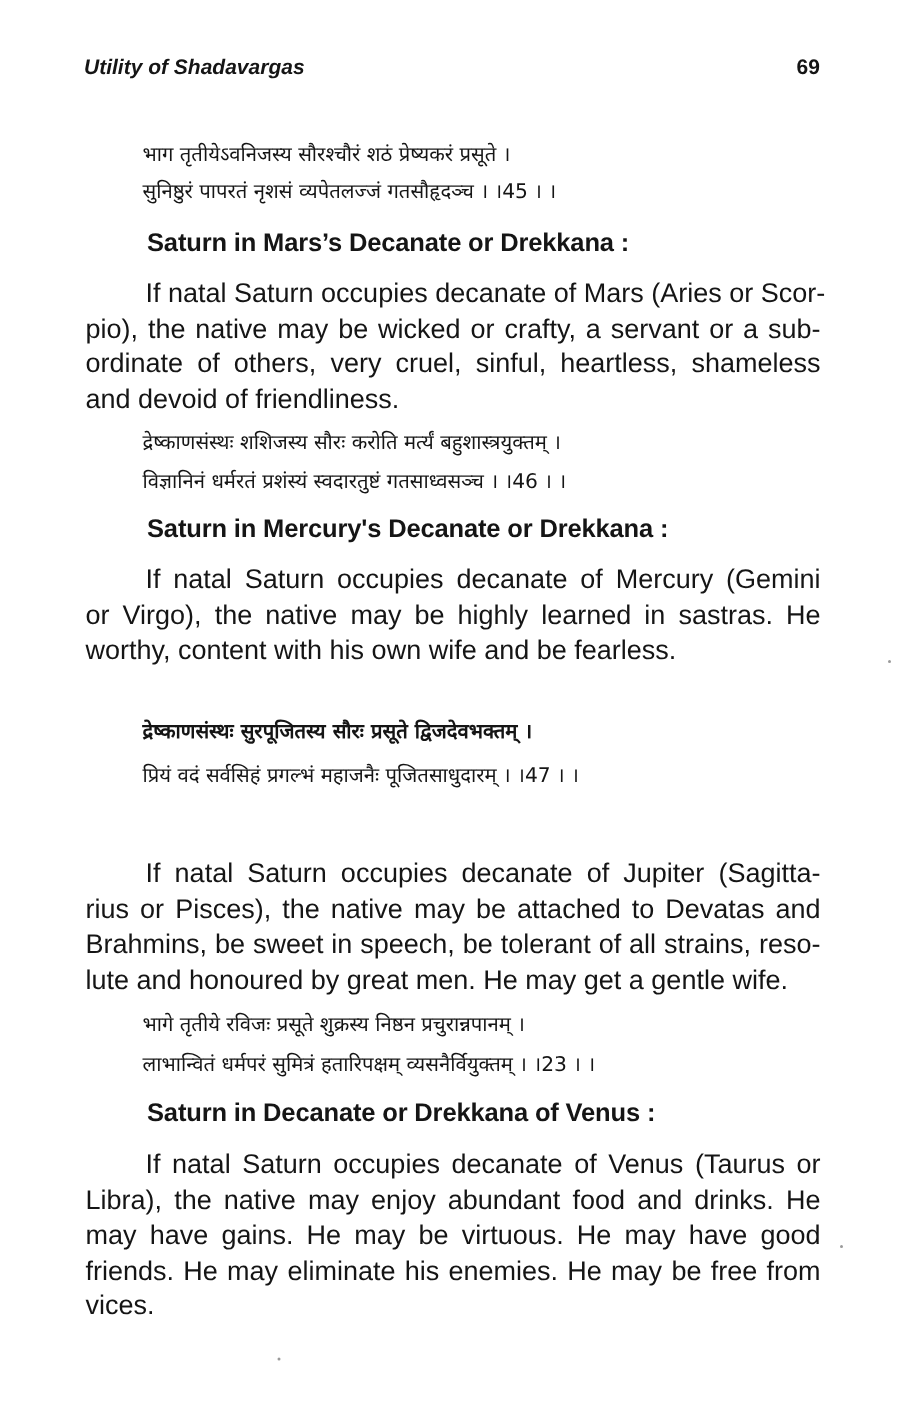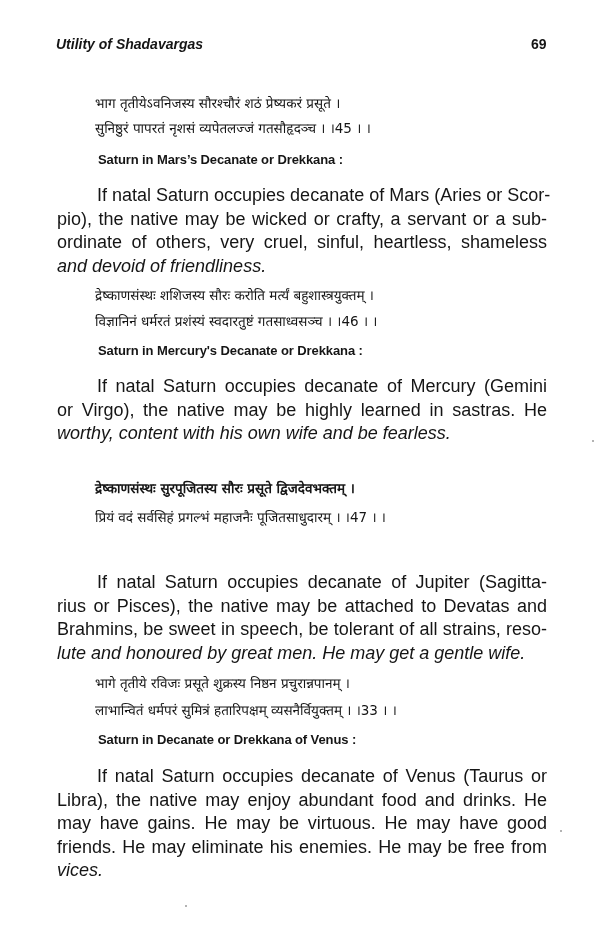--- a/index.html
+++ b/index.html
@@ -40,40 +40,39 @@
       white-space: nowrap;
     }
     .verse {
       left: 95px;
       font-family: "DejaVu Sans", "Liberation Sans", sans-serif;
       font-size: 13.5px;
       line-height: 23px;
     }
     .heading {
       left: 98px;
-      font-size: 13px;
+      font-size: 17px;
       font-weight: bold;
       letter-spacing: -0.1px;
     }
     .para {
       left: 57px;
       width: 490px;
       font-size: 18px;
       line-height: 23.5px;
       white-space: normal;
     }
     .para .line {
       display: block;
       white-space: nowrap;
       text-align: justify;
       text-align-last: justify;
     }
     .para .line.last {
       text-align-last: left;
-      font-style: italic;
     }
     .para .line.indent {
       padding-left: 40px;
     }
     .speck {
       position: absolute;
       width: 2px; height: 2px;
       border-radius: 1px;
       background: #9a9a9a;
     }
@@ -111,21 +110,21 @@
   <div class="abs verse" style="top:506px;">प्रियं वदं सर्वसिहं प्रगल्भं महाजनैः पूजितसाधुदारम् । ।47 । ।</div>
 
   <div class="abs para" style="top:571px;">
     <span class="line indent">If natal Saturn occupies decanate of Jupiter (Sagitta-</span>
     <span class="line">rius or Pisces), the native may be attached to Devatas and</span>
     <span class="line">Brahmins, be sweet in speech, be tolerant of all strains, reso-</span>
     <span class="line last">lute and honoured by great men. He may get a gentle wife.</span>
   </div>
 
   <div class="abs verse" style="top:672px;">भागे तृतीये रविजः प्रसूते शुक्रस्य निष्ठन प्रचुरान्नपानम् ।</div>
-  <div class="abs verse" style="top:699px;">लाभान्वितं धर्मपरं सुमित्रं हतारिपक्षम् व्यसनैर्वियुक्तम् । ।33 । ।</div>
+  <div class="abs verse" style="top:699px;">लाभान्वितं धर्मपरं सुमित्रं हतारिपक्षम् व्यसनैर्वियुक्तम् । ।23 । ।</div>
 
   <div class="abs para" style="top:765px;">
     <span class="line indent">If natal Saturn occupies decanate of Venus (Taurus or</span>
     <span class="line">Libra), the native may enjoy abundant food and drinks. He</span>
     <span class="line">may have gains. He may be virtuous. He may have good</span>
     <span class="line">friends. He may eliminate his enemies. He may be free from</span>
     <span class="line last">vices.</span>
   </div>
   <div class="abs heading" style="top:732px;">Saturn in Decanate or Drekkana of Venus :</div>
 

